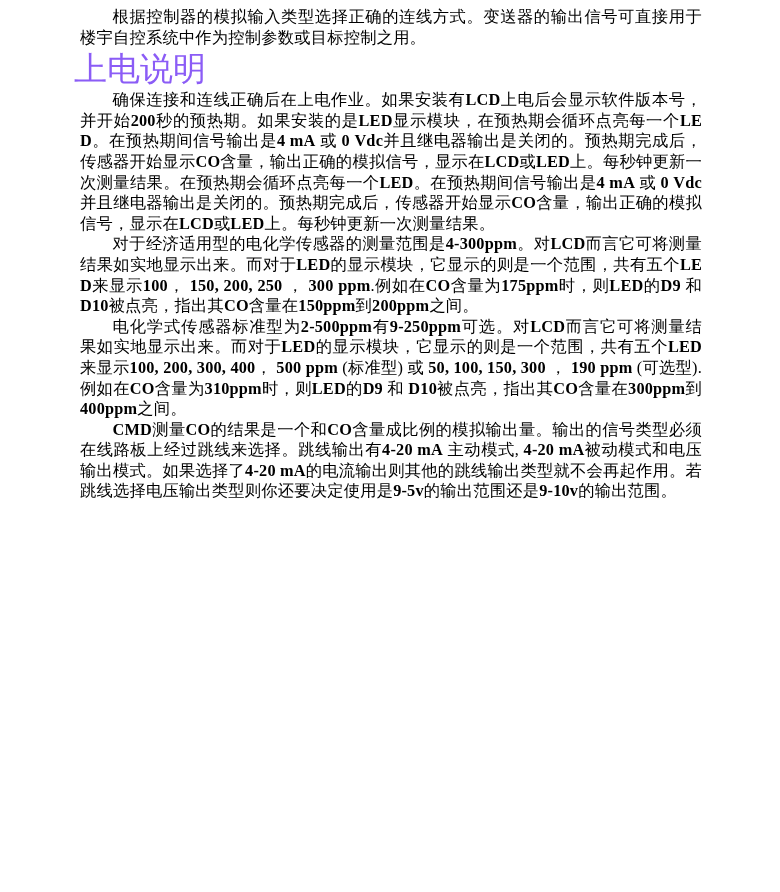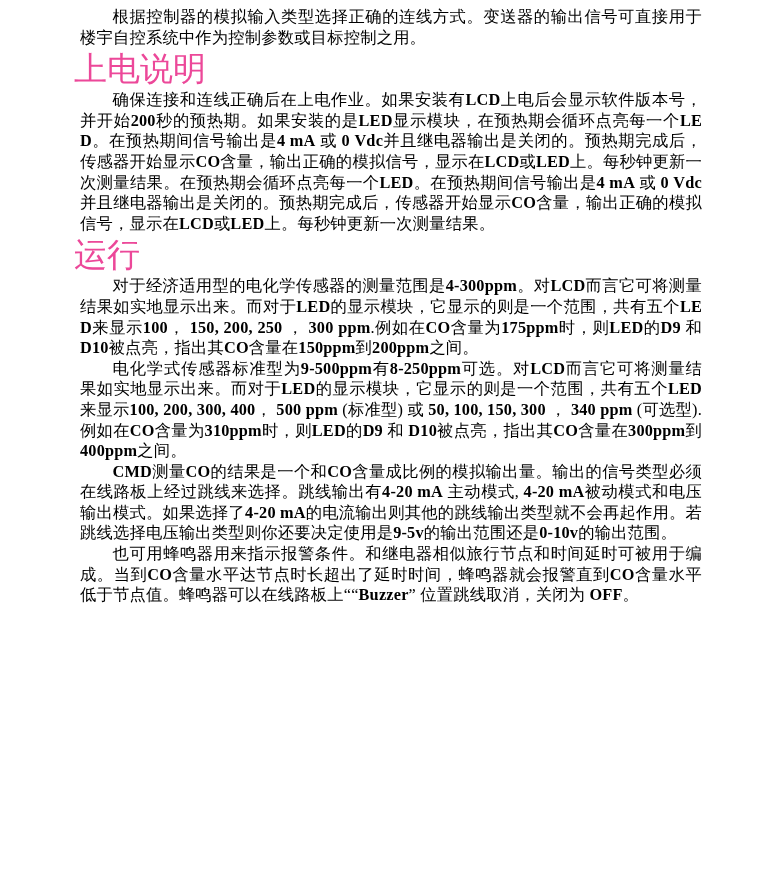--- a/index.html
+++ b/index.html
@@ -33,28 +33,26 @@
   }
   p.cn-text b {
     font-family: "Liberation Serif", "DejaVu Serif", serif;
     font-weight: bold;
   }
   h1.section-heading {
     margin: 0 0 0 -6px;
     font-size: 33px;
     line-height: 42px;
     font-weight: normal;
-    color: #ec4899;
+    color: #8b5cf6;
   }
 </style>
 </head>
 <body>
 
 <div class="page">
   <p class="cn-text">根据控制器的模拟输入类型选择正确的连线方式。变送器的输出信号可直接用于楼宇自控系统中作为控制参数或目标控制之用。</p>
   <h1 class="section-heading">上电说明</h1>
   <p class="cn-text">确保连接和连线正确后在上电作业。如果安装有<b>LCD</b>上电后会显示软件版本号，并开始<b>200</b>秒的预热期。如果安装的是<b>LED</b>显示模块，在预热期会循环点亮每一个<b>LED</b>。在预热期间信号输出是<b>4 mA</b> 或 <b>0 Vdc</b>并且继电器输出是关闭的。预热期完成后，传感器开始显示<b>CO</b>含量，输出正确的模拟信号，显示在<b>LCD</b>或<b>LED</b>上。每秒钟更新一次测量结果。在预热期会循环点亮每一个<b>LED</b>。在预热期间信号输出是<b>4 mA</b> 或 <b>0 Vdc</b>并且继电器输出是关闭的。预热期完成后，传感器开始显示<b>CO</b>含量，输出正确的模拟信号，显示在<b>LCD</b>或<b>LED</b>上。每秒钟更新一次测量结果。</p>
-  <h1 class="section-heading">运行</h1>
   <p class="cn-text">对于经济适用型的电化学传感器的测量范围是<b>4-300ppm</b>。对<b>LCD</b>而言它可将测量结果如实地显示出来。而对于<b>LED</b>的显示模块，它显示的则是一个范围，共有五个<b>LED</b>来显示<b>100</b>， <b>150, 200, 250</b> ， <b>300 ppm</b>.例如在<b>CO</b>含量为<b>175ppm</b>时，则<b>LED</b>的<b>D9</b> 和 <b>D10</b>被点亮，指出其<b>CO</b>含量在<b>150ppm</b>到<b>200ppm</b>之间。</p>
-  <p class="cn-text">电化学式传感器标准型为<b>9-500ppm</b>有<b>8-250ppm</b>可选。对<b>LCD</b>而言它可将测量结果如实地显示出来。而对于<b>LED</b>的显示模块，它显示的则是一个范围，共有五个<b>LED</b>来显示<b>100, 200, 300, 400</b>， <b>500 ppm</b> (标准型) 或 <b>50, 100, 150, 300</b> ， <b>340 ppm</b> (可选型).例如在<b>CO</b>含量为<b>310ppm</b>时，则<b>LED</b>的<b>D9</b> 和 <b>D10</b>被点亮，指出其<b>CO</b>含量在<b>300ppm</b>到<b>400ppm</b>之间。</p>
-  <p class="cn-text"><b>CMD</b>测量<b>CO</b>的结果是一个和<b>CO</b>含量成比例的模拟输出量。输出的信号类型必须在线路板上经过跳线来选择。跳线输出有<b>4-20 mA</b> 主动模式, <b>4-20 mA</b>被动模式和电压输出模式。如果选择了<b>4-20 mA</b>的电流输出则其他的跳线输出类型就不会再起作用。若跳线选择电压输出类型则你还要决定使用是<b>9-5v</b>的输出范围还是<b>0-10v</b>的输出范围。</p>
-  <p class="cn-text">也可用蜂鸣器用来指示报警条件。和继电器相似旅行节点和时间延时可被用于编成。当到<b>CO</b>含量水平达节点时长超出了延时时间，蜂鸣器就会报警直到<b>CO</b>含量水平低于节点值。蜂鸣器可以在线路板上““<b>Buzzer</b>” 位置跳线取消，关闭为 <b>OFF</b>。</p>
+  <p class="cn-text">电化学式传感器标准型为<b>2-500ppm</b>有<b>9-250ppm</b>可选。对<b>LCD</b>而言它可将测量结果如实地显示出来。而对于<b>LED</b>的显示模块，它显示的则是一个范围，共有五个<b>LED</b>来显示<b>100, 200, 300, 400</b>， <b>500 ppm</b> (标准型) 或 <b>50, 100, 150, 300</b> ， <b>190 ppm</b> (可选型).例如在<b>CO</b>含量为<b>310ppm</b>时，则<b>LED</b>的<b>D9</b> 和 <b>D10</b>被点亮，指出其<b>CO</b>含量在<b>300ppm</b>到<b>400ppm</b>之间。</p>
+  <p class="cn-text"><b>CMD</b>测量<b>CO</b>的结果是一个和<b>CO</b>含量成比例的模拟输出量。输出的信号类型必须在线路板上经过跳线来选择。跳线输出有<b>4-20 mA</b> 主动模式, <b>4-20 mA</b>被动模式和电压输出模式。如果选择了<b>4-20 mA</b>的电流输出则其他的跳线输出类型就不会再起作用。若跳线选择电压输出类型则你还要决定使用是<b>9-5v</b>的输出范围还是<b>9-10v</b>的输出范围。</p>
 </div>
 
 </body></html>

